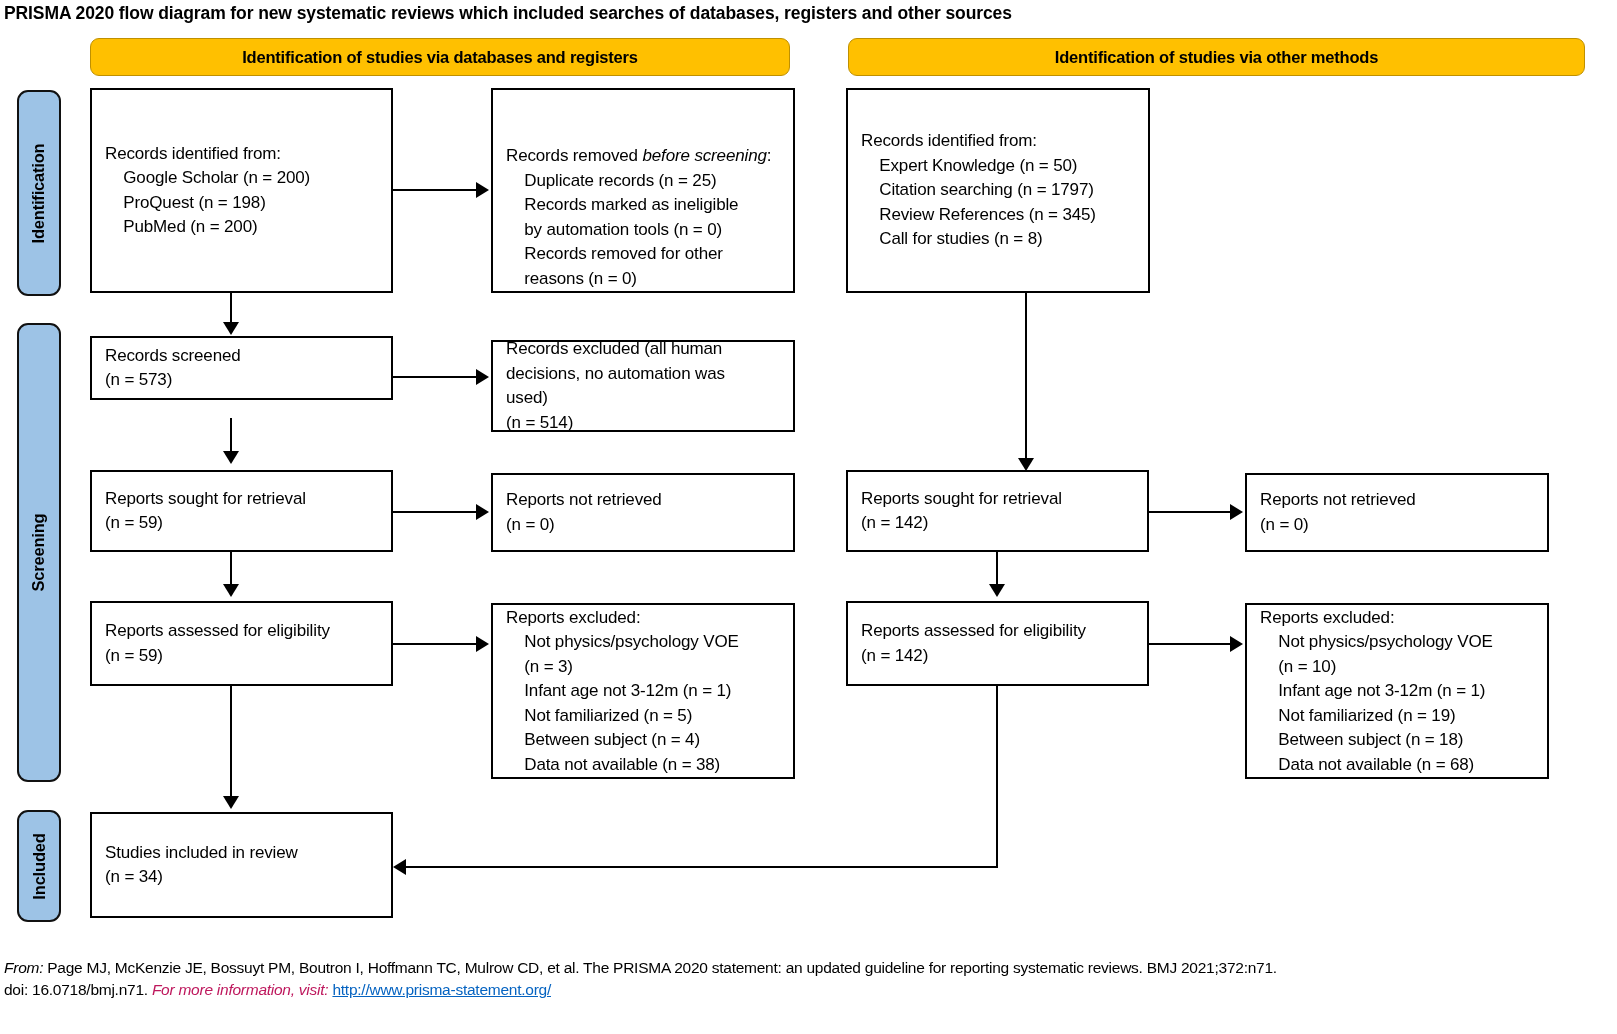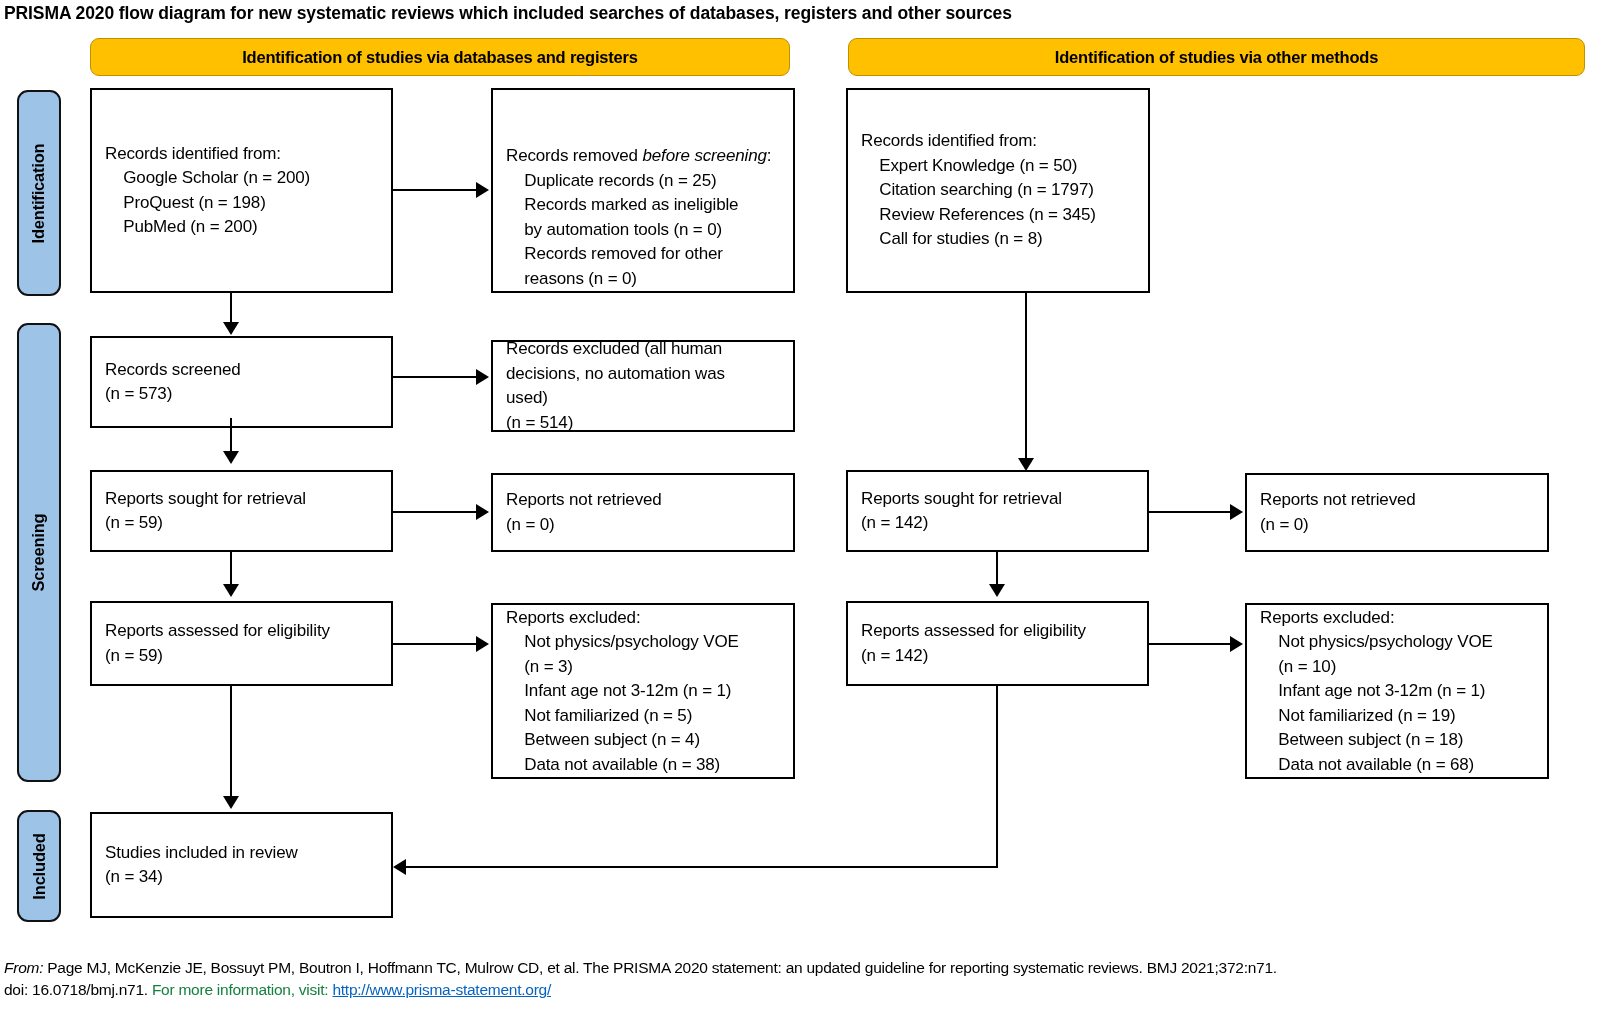--- a/index.html
+++ b/index.html
@@ -115,21 +115,21 @@
   
   .footer {
     left: 4px;
     top: 957px;
     width: 1610px;
     font-size: 15.5px;
     line-height: 22px;
     letter-spacing: -0.25px;
   }
   .footer .lbl { font-style: italic; }
-  .footer .linktext { color: #15803d; }
+  .footer .linktext { color: #be185d; font-style: italic; }
   .footer a.url {
     color: #0563C1;
     text-decoration: underline;
   }
 </style>
 </head>
 <body>
 
 <div id="stage">
 
@@ -178,21 +178,21 @@
 
   <div class="abs hline" style="left:393px; top:189px; width:85px;"></div>
   <div class="abs arrow-r" style="left:476px; top:182px;"></div>
 
   <div class="abs vline" style="left:230px; top:293px; height:32px;"></div>
   <div class="abs arrow-d" style="left:223px; top:322px;"></div>
 
   <div class="abs vline" style="left:1025px; top:293px; height:168px;"></div>
   <div class="abs arrow-d" style="left:1018px; top:458px;"></div>
 
-  <div class="abs fbox" style="left:90px; top:336px; width:303px; height:92px;">
+  <div class="abs fbox" style="left:90px; top:336px; width:303px; height:64px;">
     <div class="txt">Records screened
 (n = 573)</div>
   </div>
 
   <div class="abs fbox" style="left:491px; top:340px; width:304px; height:92px;">
     <div class="txt">Records excluded (all human
 decisions, no automation was
 used)
 (n = 514)</div>
   </div>

